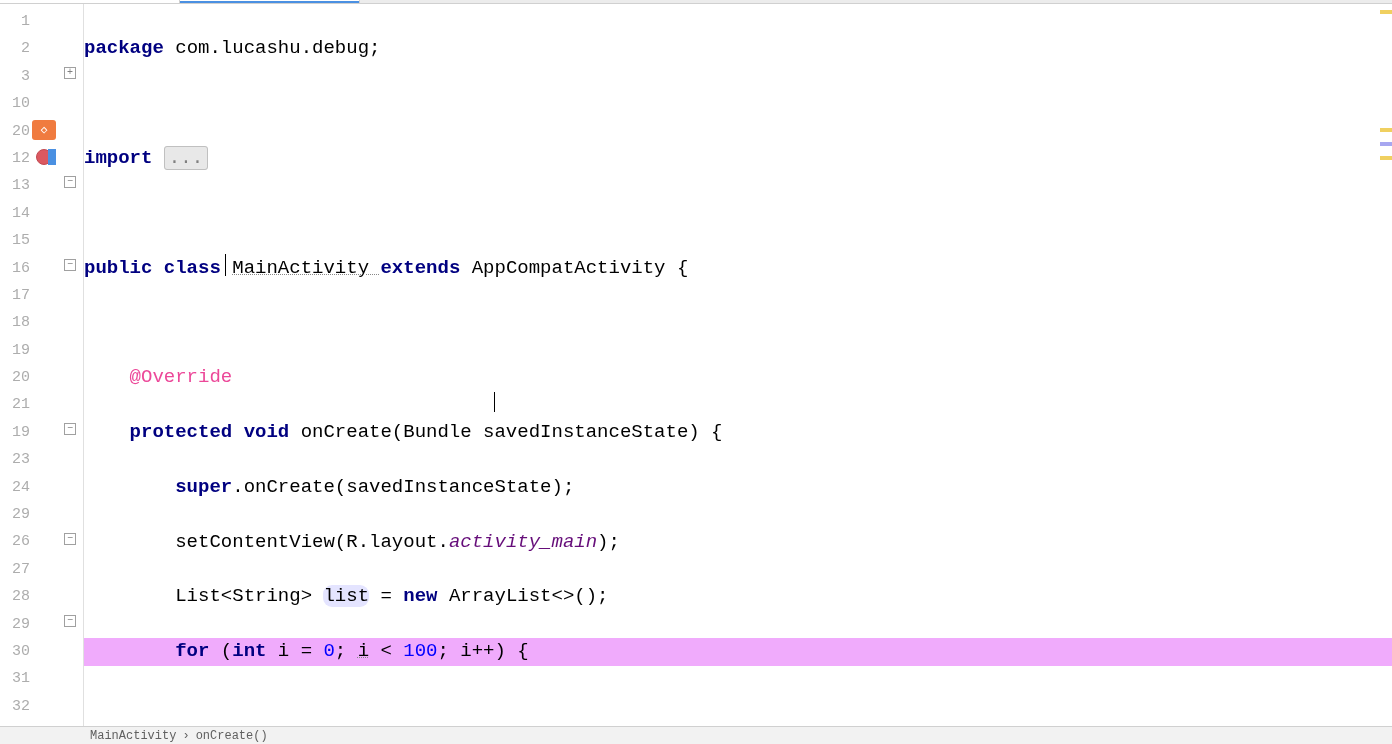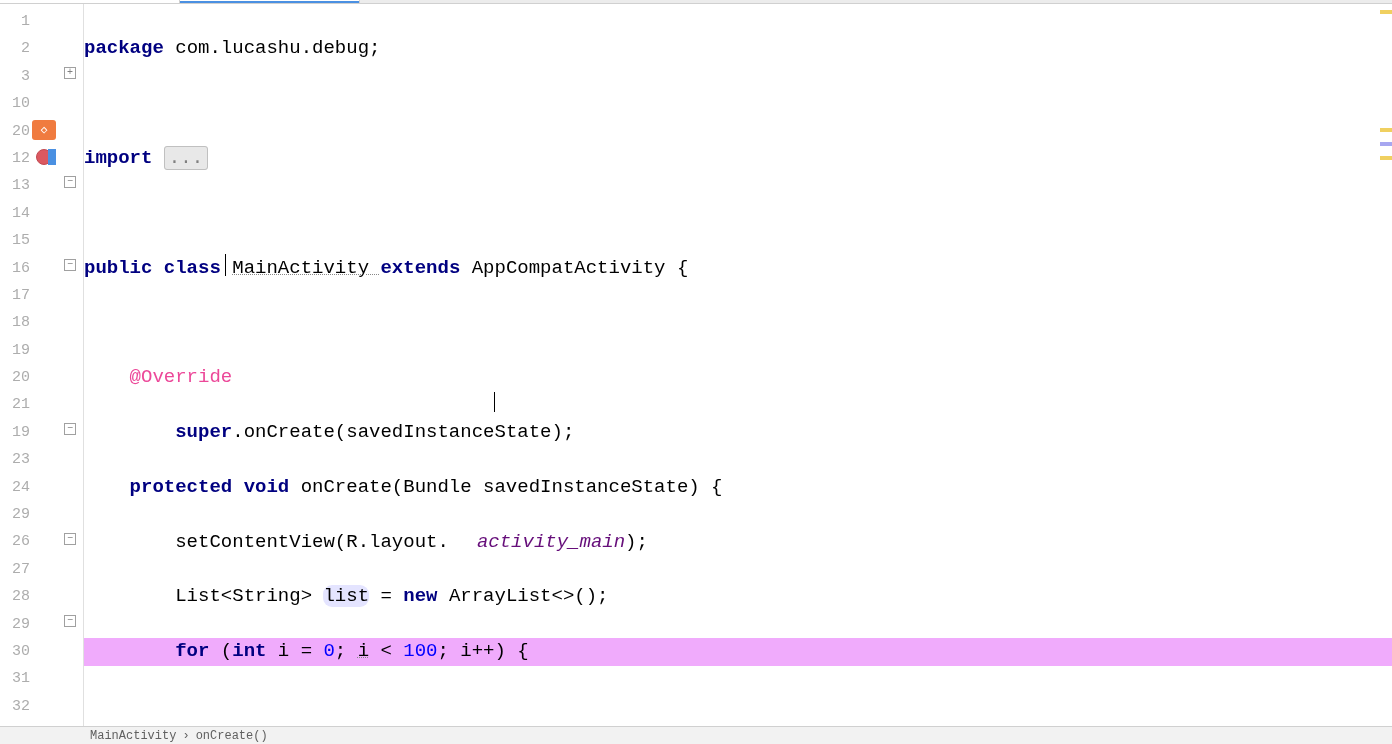--- a/index.html
+++ b/index.html
@@ -36,21 +36,21 @@
   .fm5 { top:calc(27.4px*15 + 8px); }
   .fm6 { top:calc(27.4px*19 + 8px); }
   .fm7 { top:calc(27.4px*22 + 8px); }
   .code { flex:1; padding-top:4px; line-height:27.4px; white-space:pre; overflow:hidden;
           position:relative; }
   .cl { height:27.4px; }
   .hl { background:#f0abfc; }
   .kw { color:#000080; font-weight:bold; }
   .ann { color:#ec4899; }
   .num { color:#0000ff; }
-  .fld { color:#660e7a; font-style:italic;margin-left:28px; }
+  .fld { color:#660e7a; font-style:italic; }
   .fold-dots { background:#e8e8e8; padding:0 4px; border:1px solid #c0c0c0;
                border-radius:3px; color:#808080; }
   .usage { background:#e4e4ff;border-radius:9px; }
   .caret { position:absolute; width:1px; height:22px; background:#000;
            top:calc(27.4px*9 + 3px); left:calc(11ch + 16px); }
   .cursor2 { position:absolute; width:1px; height:20px; background:#000;
              top:calc(27.4px*14 + 4px); left:calc(36ch); }
   .und { text-decoration:underline dotted #888; text-decoration-thickness:1px; }
   .right-strip { position:absolute; right:0; top:4px; width:12px; height:100%; }
   .rs-mark { position:absolute; right:0; width:12px; height:4px; }
@@ -115,22 +115,22 @@
   </div>
 
   <div class="code">
 <div class="cl"><span class="kw">package</span><span> com.lucashu.debug;</span></div>
 <div class="cl"></div>
 <div class="cl"><span class="kw">import </span><span class="fold-dots">...</span></div>
 <div class="cl"></div>
 <div class="cl"><span class="kw">public class </span><span class="und">MainActivity </span><span class="kw">extends </span><span>AppCompatActivity {</span></div>
 <div class="cl"></div>
 <div class="cl">    <span class="ann">@Override</span></div>
+<div class="cl">    <span class="kw">protected void </span><span>onCreate(Bundle savedInstanceState) {</span></div>
 <div class="cl">        <span class="kw">super</span><span>.onCreate(savedInstanceState);</span></div>
-<div class="cl">    <span class="kw">protected void </span><span>onCreate(Bundle savedInstanceState) {</span></div>
 <div class="cl">        <span>setContentView(R.layout.</span><span class="fld">activity_main</span><span>);</span></div>
 <div class="cl">        <span>List&lt;String&gt; </span><span class="usage">list</span><span> = </span><span class="kw">new </span><span>ArrayList&lt;&gt;();</span></div>
 <div class="cl hl">        <span class="kw">for </span><span>(</span><span class="kw">int </span><span>i = </span><span class="num">0</span><span>; </span><span class="und">i</span><span> &lt; </span><span class="num">100</span><span>; i++) {</span></div>
 
 
 
 
 
 
 

